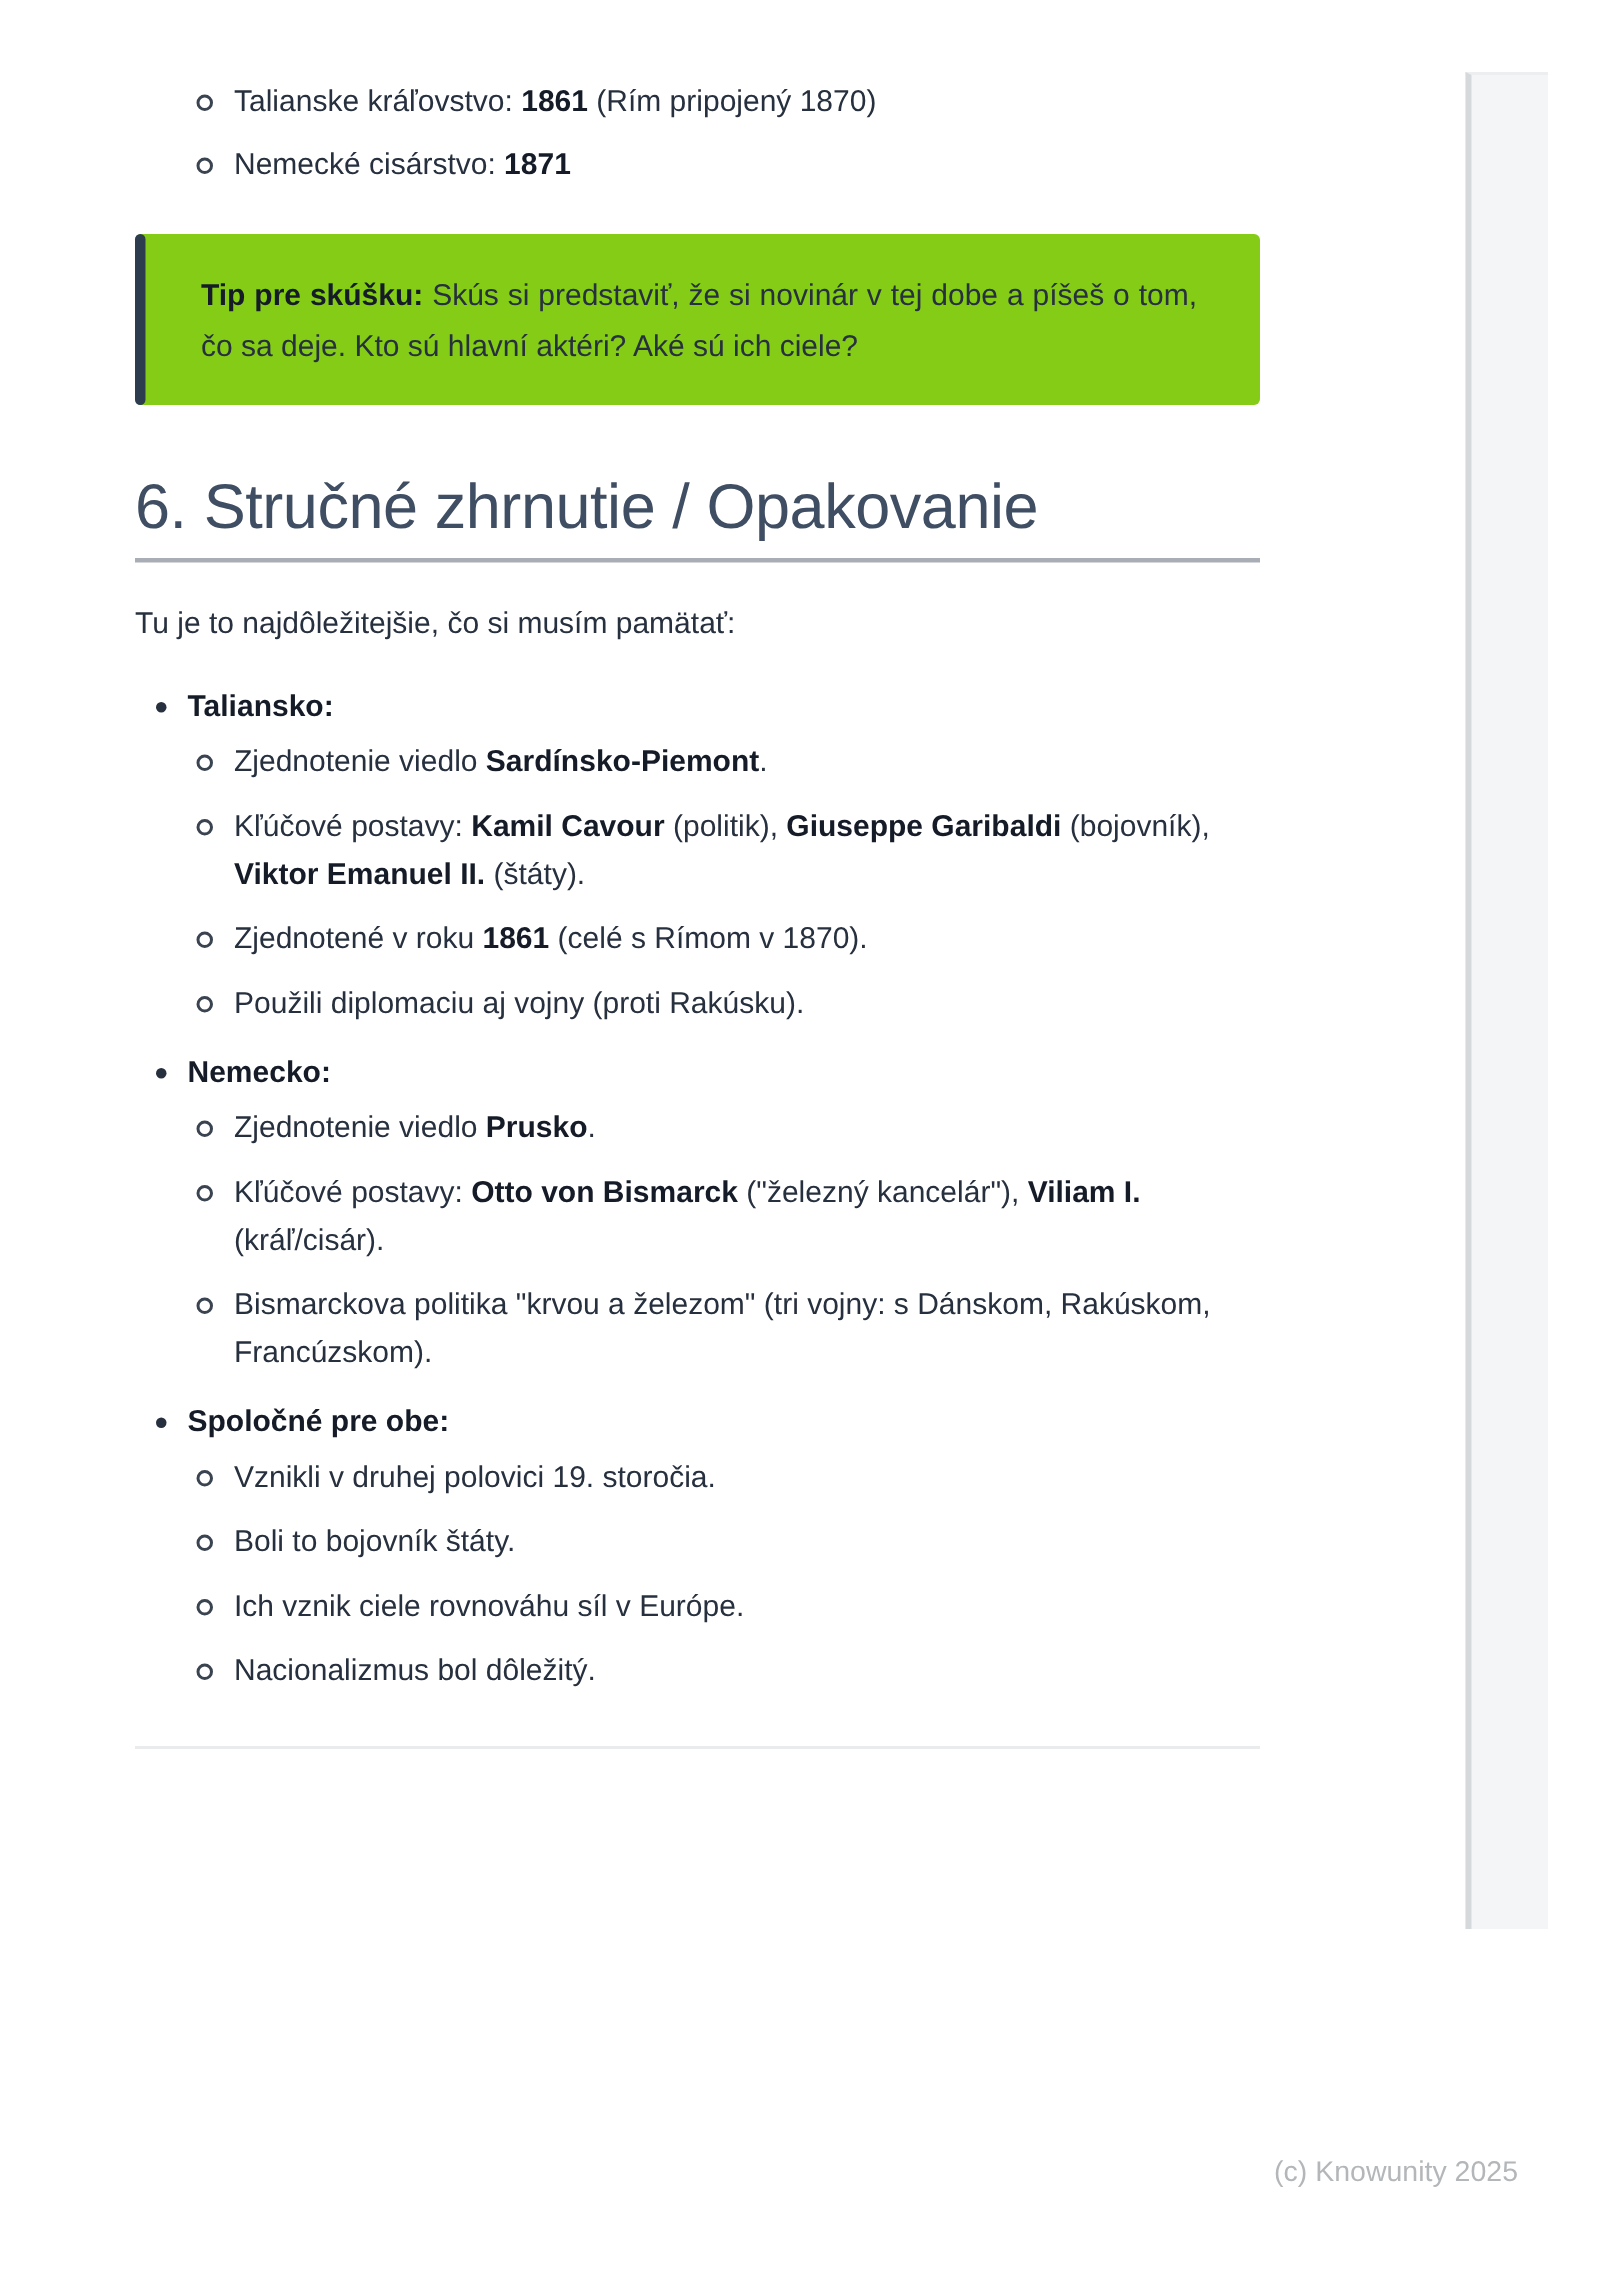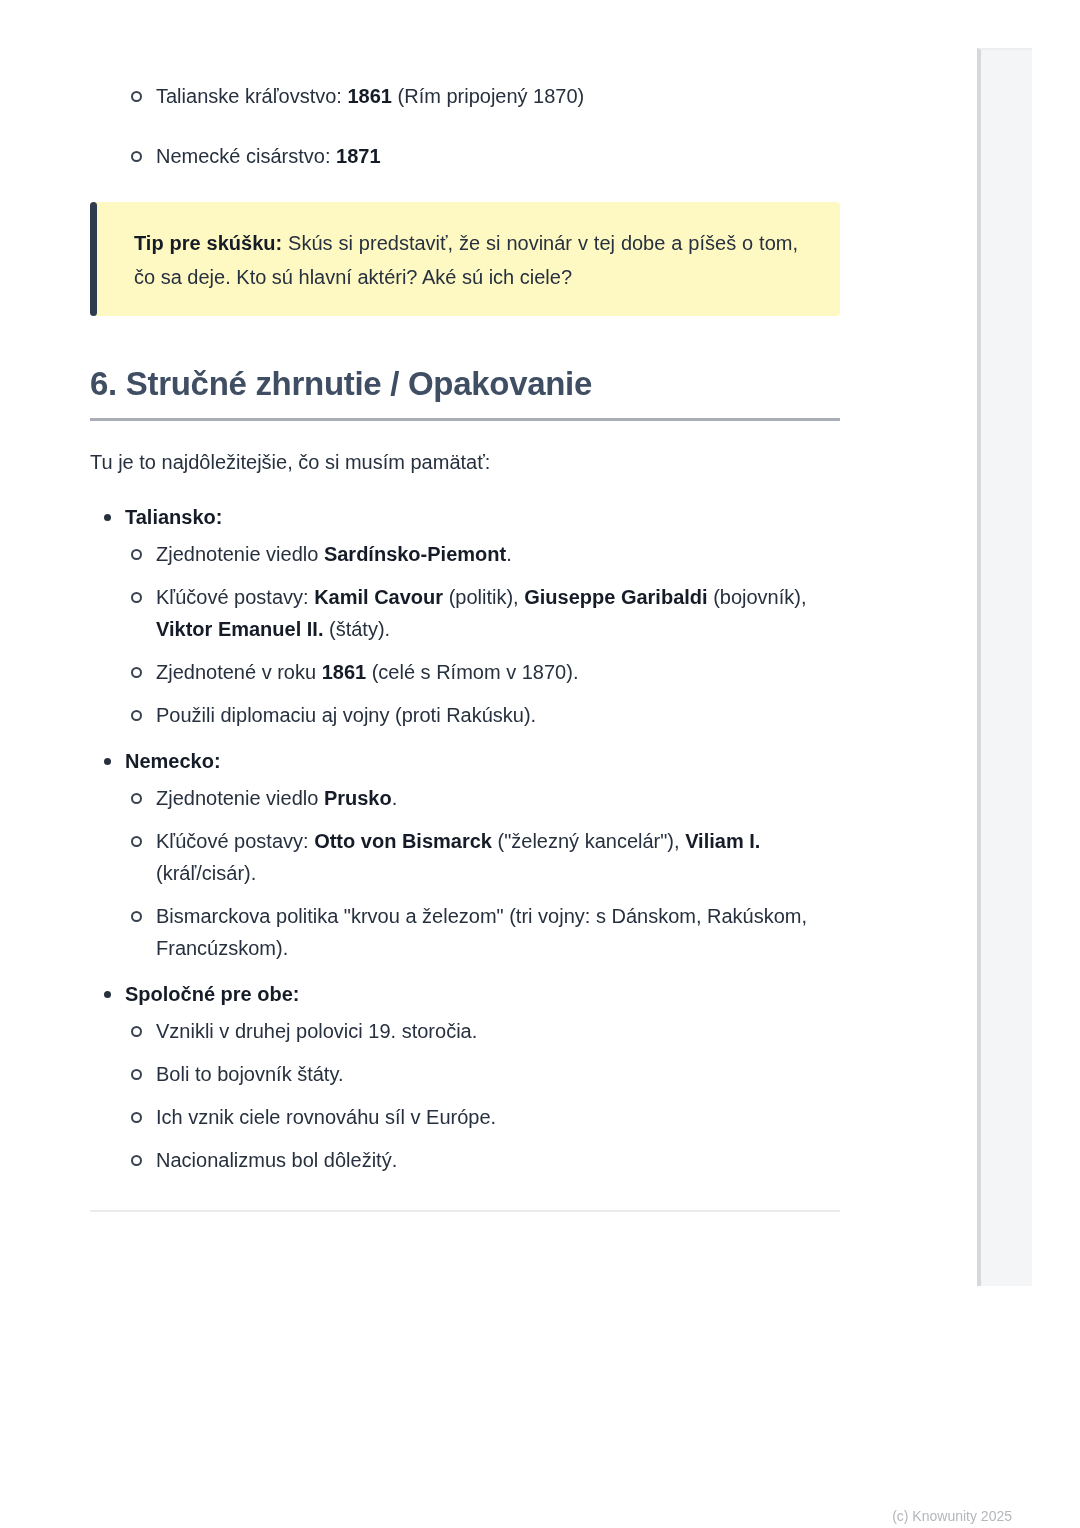--- a/index.html
+++ b/index.html
@@ -23,21 +23,21 @@
     padding-top: 52px;
     box-sizing: border-box;
     font-size: 20px;
     line-height: 32px;
   }
   
   ul { margin: 0; padding: 0; list-style: none; }
   li { position: relative; }
 
   ul.top-sublist { padding-left: 66px; }
-  ul.top-sublist > li { margin-bottom: 10px; margin-top: 28px; }
+  ul.top-sublist > li { margin-bottom: 10px; }
 
   ul.main-list { margin-top: 24px; padding-left: 35px; }
   ul.main-list > li.group { margin-bottom: 14px; }
 
   ul.sub-list { margin-top: 5px; padding-left: 31px; }
   ul.sub-list > li { margin-bottom: 11px; }
 
   
   li.bullet-disc::before {
     content: "";
@@ -59,42 +59,42 @@
     border: 2px solid #3a4350;
     border-radius: 50%;
     background: transparent;
   }
   strong, .group-title { font-weight: 700; color: #151c28; }
 
   
   .tip-box {
     margin-top: 30px;
     position: relative;
-    background: #fef9c3;
+    background: #84cc16;
     border-radius: 4px;
     padding: 24px 42px 22px 44px;
     text-align: justify;
     line-height: 34px;
   }
   .tip-bar {
     position: absolute;
     left: 0;
     top: 0;
     bottom: 0;
     width: 7px;
     background: #2e3c50;
     border-radius: 4px;
   }
 
   
   h2.section-heading {
     margin: 48px 0 0 0;
-    font-size: 33px;
+    font-size: 42px;
     line-height: 40px;
-    font-weight: 700;
+    font-weight: 400;
     color: #3f4e63;
     letter-spacing: -0.3px;
   }
   .heading-rule {
     margin-top: 14px;
     height: 3px;
     background: #a9aeb6;
     border: none;
   }
   p.intro { margin: 26px 0 0 0; line-height: 30px; }
@@ -102,23 +102,23 @@
   .thin-rule {
     margin-top: 34px;
     height: 2px;
     background: #e9ebed;
     border: none;
   }
 
   
   .page-footer {
     position: absolute;
-    top: 1508px;
+    top: 1438px;
     right: 68px;
-    font-size: 14px;
+    font-size: 19px;
     color: #b4b7ba;
   }
 
   
   .right-bar {
     position: absolute;
     left: 977px;
     top: 48px;
     width: 55px;
     height: 1238px;

